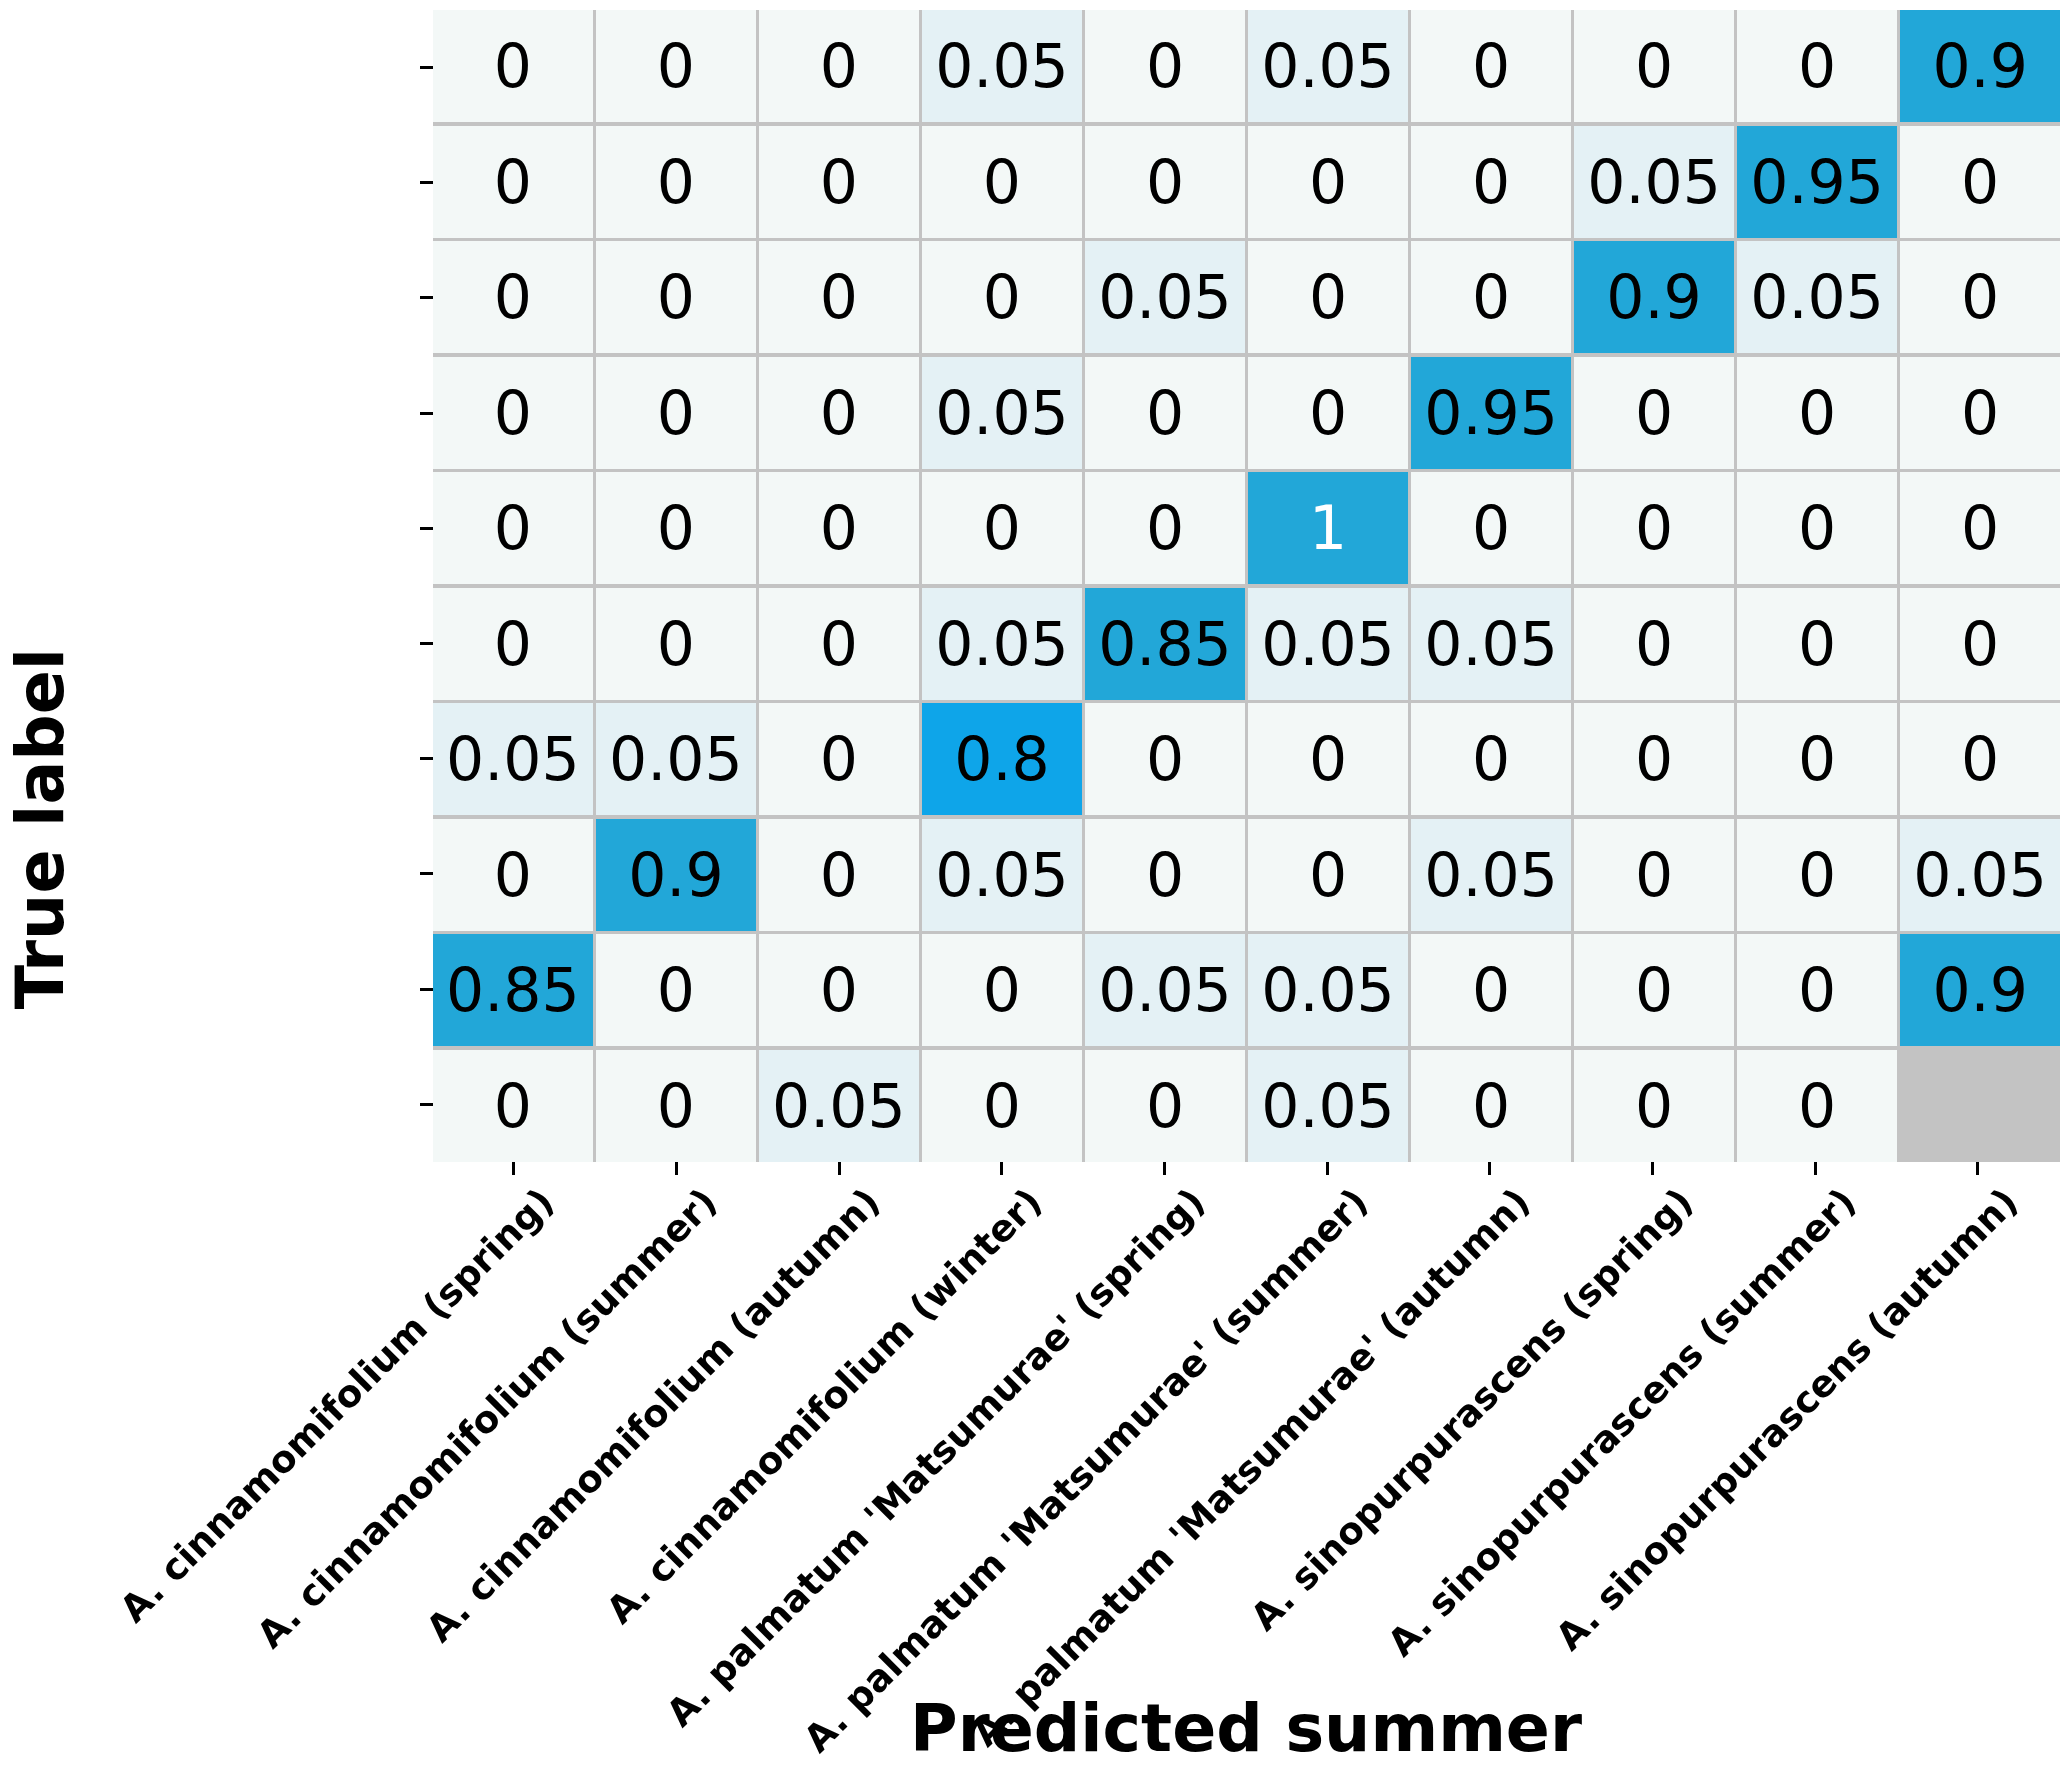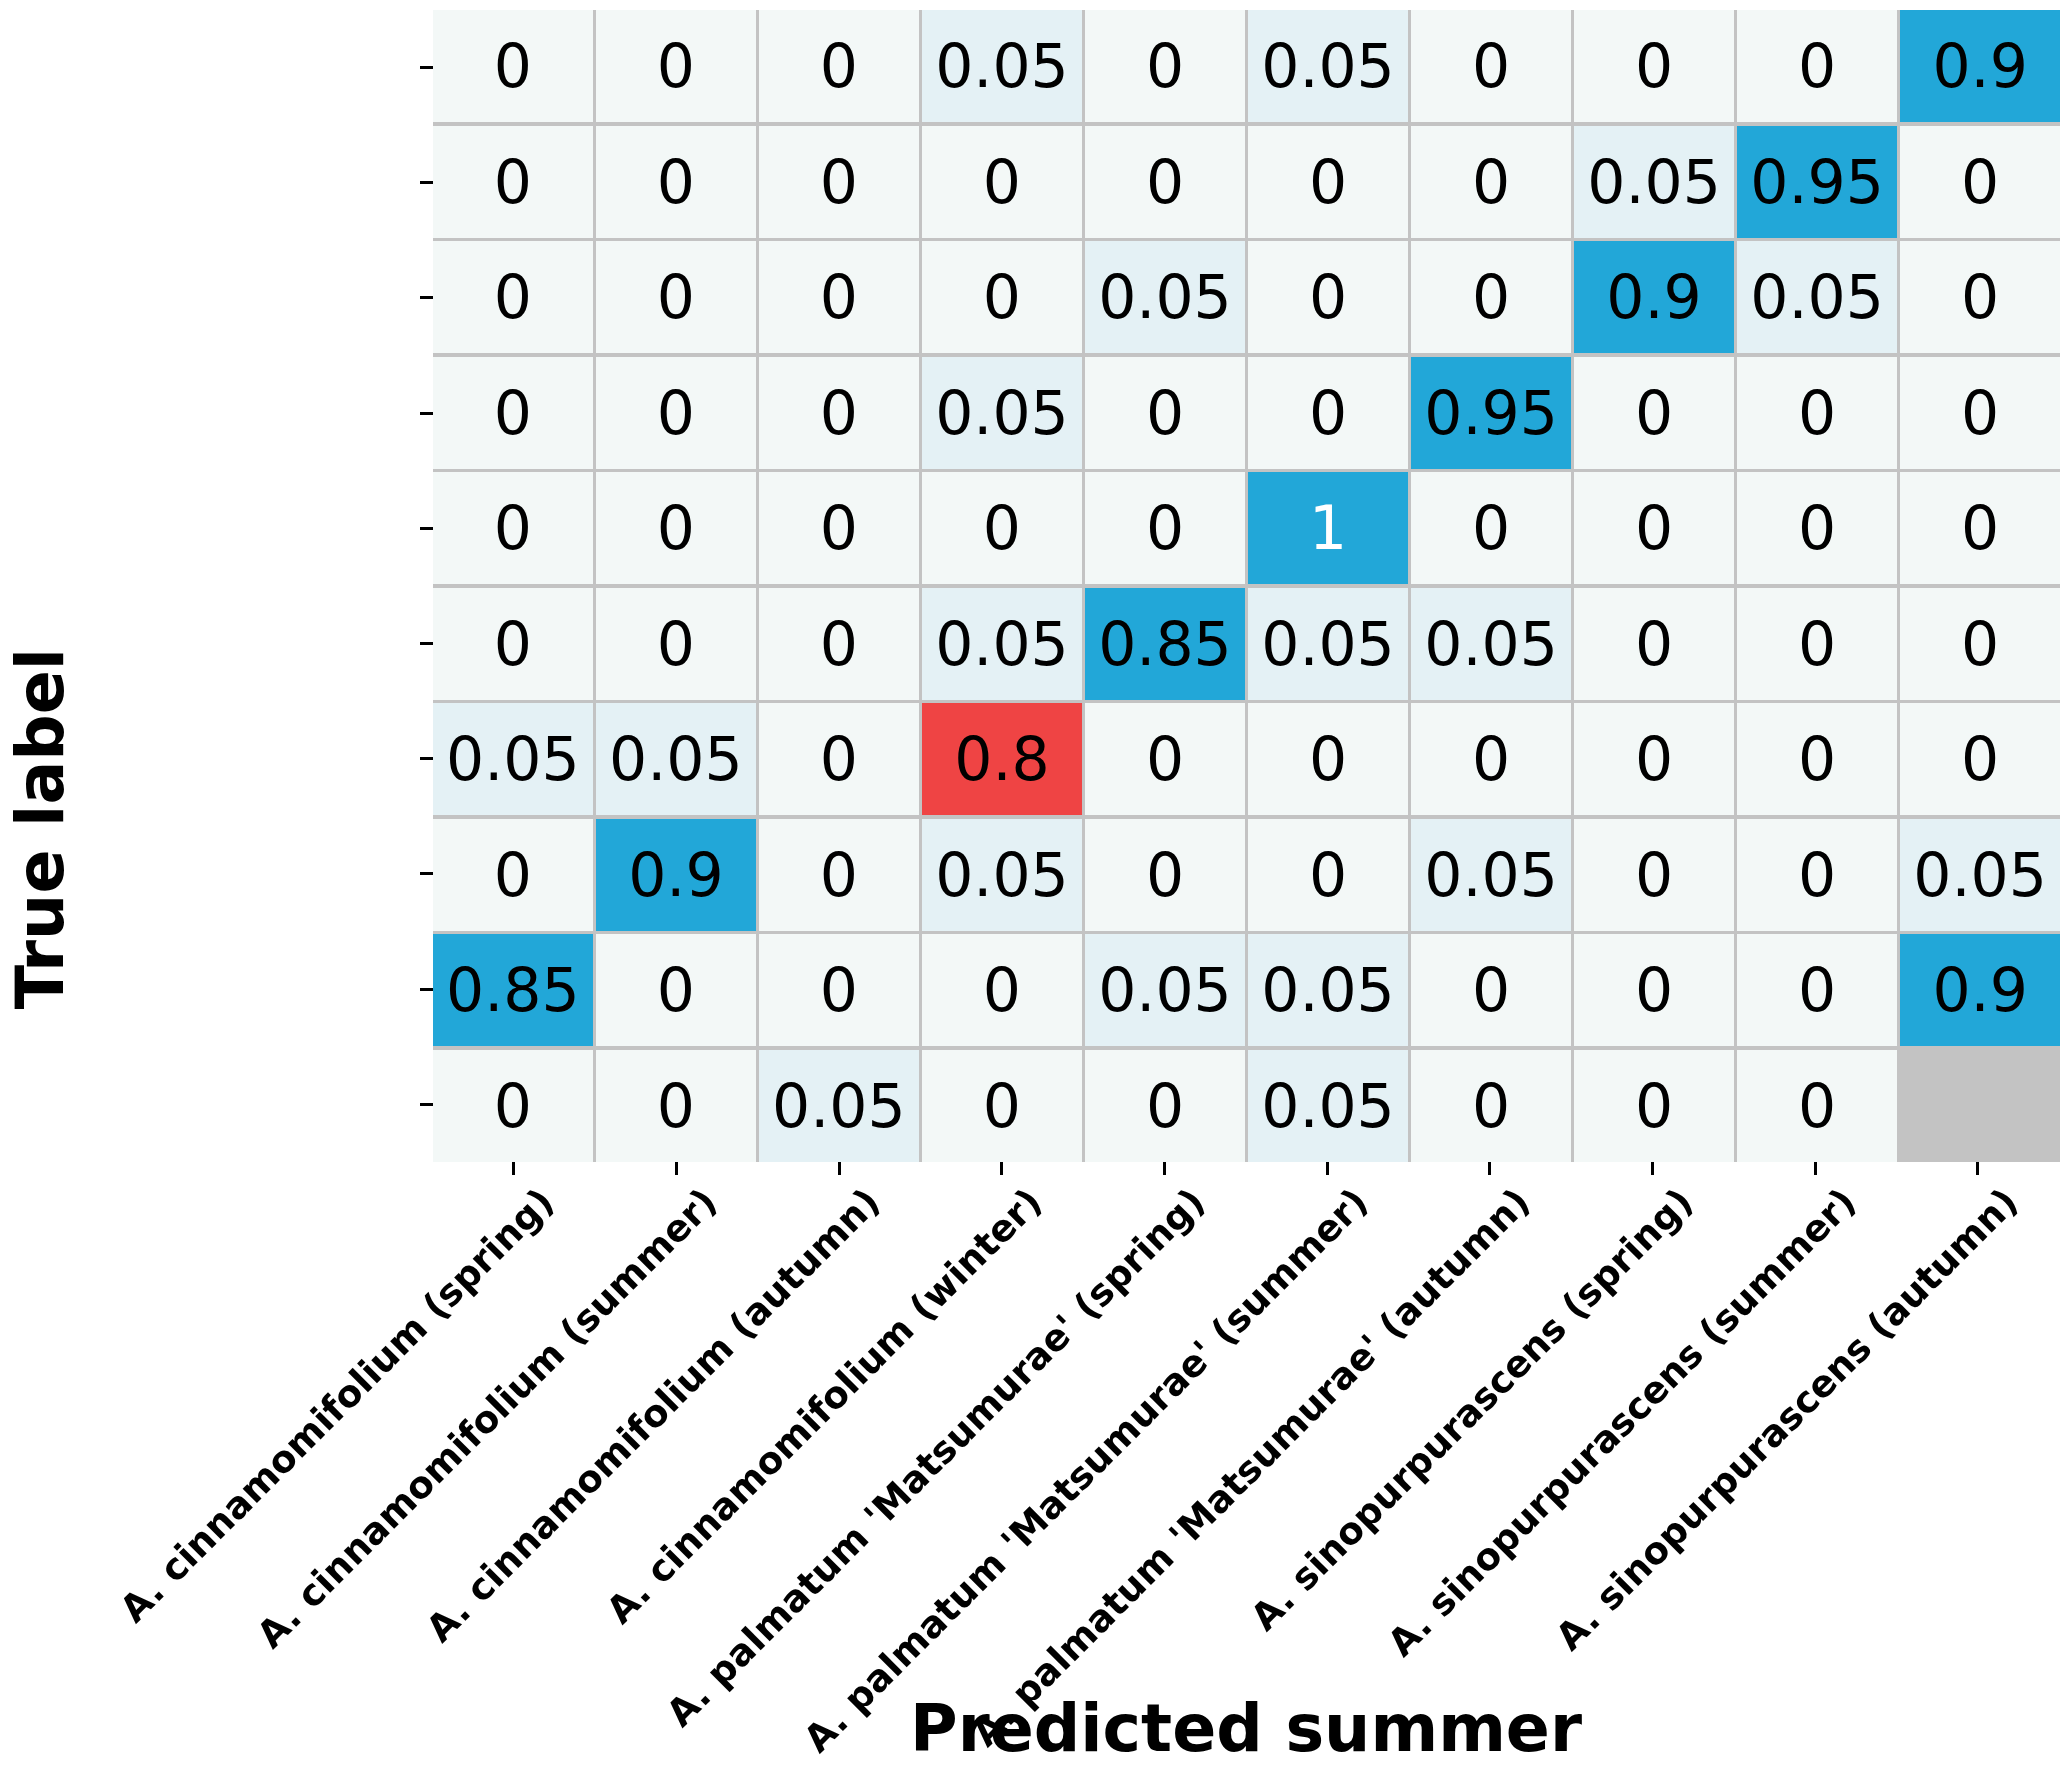--- a/index.html
+++ b/index.html
@@ -271,21 +271,21 @@
       </div>
       <div class="cell" style="background: rgb(228, 241, 245);">
         <span>0.05</span>
       </div>
       <div class="cell" style="background: rgb(228, 241, 245);">
         <span>0.05</span>
       </div>
       <div class="cell" style="background: rgb(243, 248, 247);">
         <span>0</span>
       </div>
-      <div class="cell" style="background: #ef4444; justify-content: center;">
+      <div class="cell" style="background: #0ea5e9; justify-content: center;">
         <span>0.8</span>
       </div>
       <div class="cell" style="background: rgb(243, 248, 247);">
         <span>0</span>
       </div>
       <div class="cell" style="background: rgb(243, 248, 247);">
         <span>0</span>
       </div>
       <div class="cell" style="background: rgb(243, 248, 247);">
         <span>0</span>

